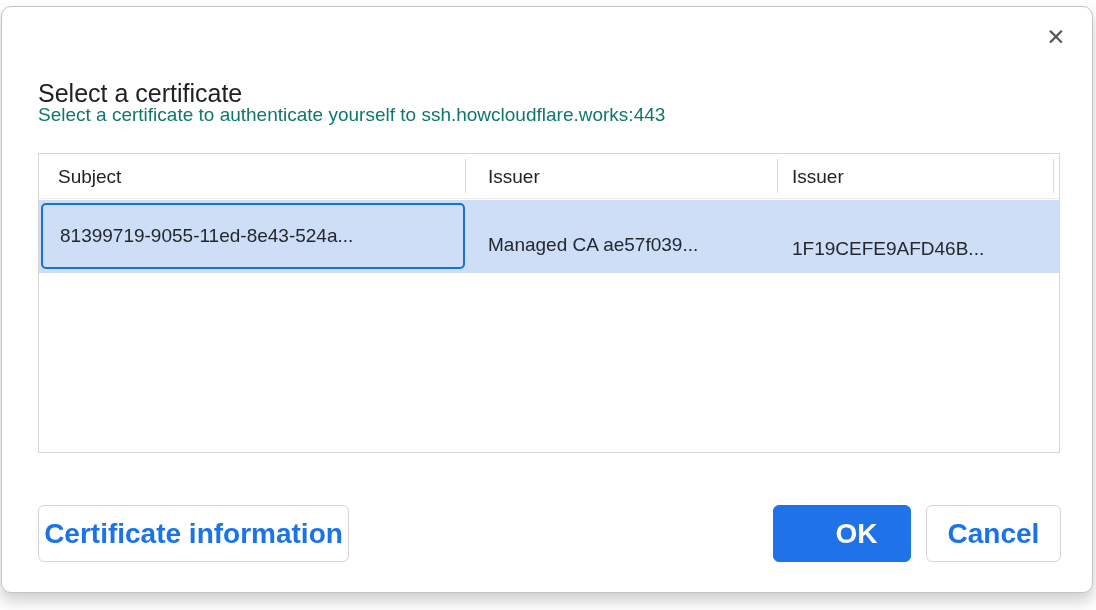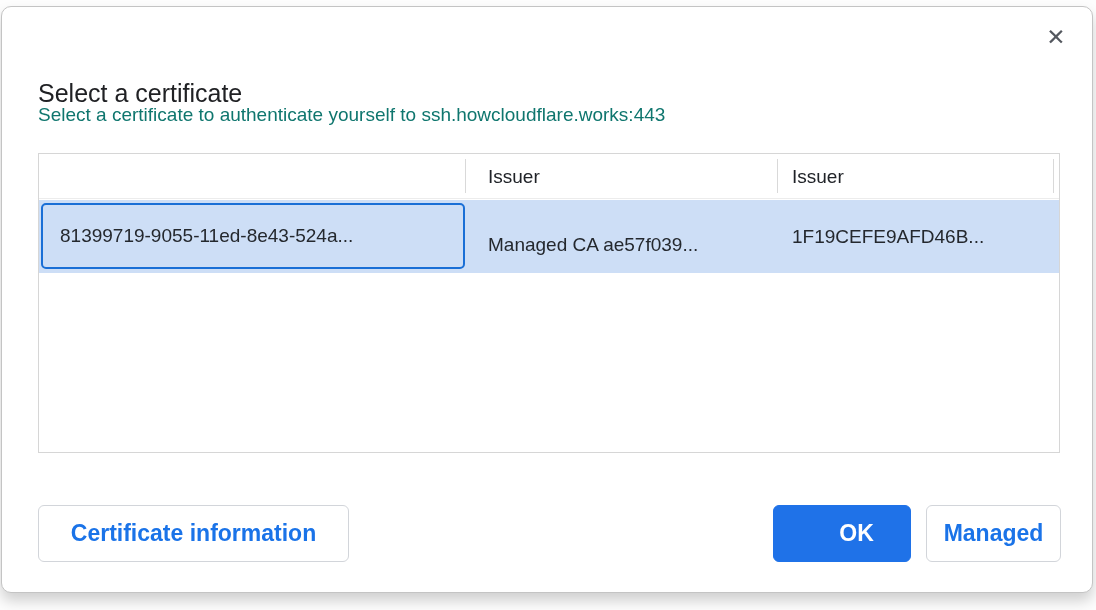--- a/index.html
+++ b/index.html
@@ -101,28 +101,28 @@
     width: 424px; height: 66px;
     border: 2px solid #1a6fd6;
     border-radius: 5px;
     background: #cddef6;
   }
   .cell-subject-box .cell {
     left: 17px; top: 0;
     height: 74px; line-height: 62px;
   }
   .cell-issuer { left: 449px; margin-top: 8px; }
-  .cell-serial { left: 753px; }
+  .cell-serial { left: 753px; margin-top: 12px; }
   .btn {
     position: absolute;
     top: 498px;
     height: 57px;
     border-radius: 6px;
     font-family: "Liberation Sans", sans-serif;
-    font-size: 23px;
+    font-size: 28px;
     font-weight: 700;
     cursor: pointer;
   }
   .btn-secondary {
     background: #ffffff;
     border: 1px solid #d2d5da;
     color: #1a73e8;
   }
   .btn-primary {
     background: #1f72e8;
@@ -140,20 +140,21 @@
 
   <button class="close-btn">✕</button>
 
   <h1 class="title">Select a certificate</h1>
 
   <p class="subtitle">Select a certificate to authenticate yourself to ssh.howcloudflare.works:443</p>
 
   <div class="cert-table">
 
     <div class="thead">
+      <span class="th th-subject">Subject</span>
       <span class="col-divider d1"></span>
       <span class="th th-issuer">Issuer</span>
       <span class="col-divider d2"></span>
       <span class="th th-serial">Issuer</span>
       <span class="col-divider d3"></span>
     </div>
 
     <div class="trow">
       <div class="cell-subject-box">
         <span class="cell">81399719-9055-11ed-8e43-524a...</span>
@@ -161,15 +162,15 @@
       <span class="cell cell-issuer">Managed CA ae57f039...</span>
       <span class="cell cell-serial">1F19CEFE9AFD46B...</span>
     </div>
 
   </div>
 
   <button class="btn btn-secondary btn-certinfo">Certificate information</button>
 
   <button class="btn btn-primary btn-ok">OK</button>
 
-  <button class="btn btn-secondary btn-cancel">Managed</button>
+  <button class="btn btn-secondary btn-cancel">Cancel</button>
 
 </div>
 
 </body></html>

